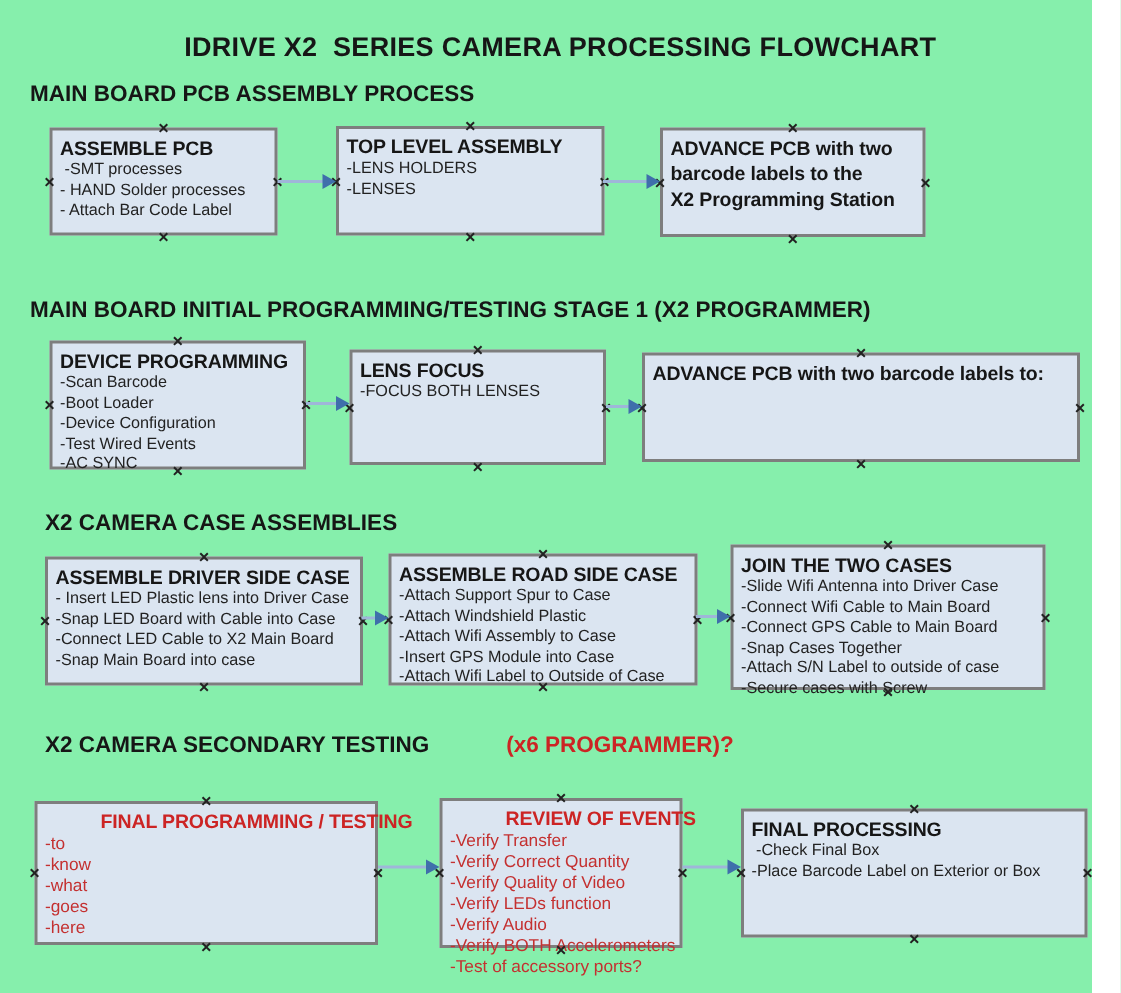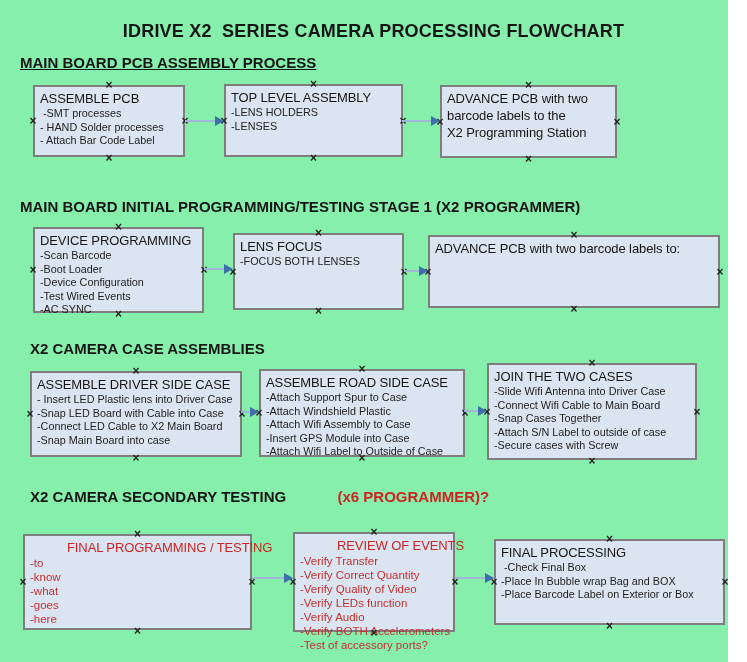--- a/index.html
+++ b/index.html
@@ -13,21 +13,21 @@
   .sec-heading{
     position:absolute;font-size:15px;font-weight:bold;color:#161616;white-space:pre;
   }
   .sec-heading .red-part{color:#cc2424;margin-left:43px;}
 
   .pbox{
     position:absolute;background:#dbe5f1;border:2px solid #7e7e7e;
     box-sizing:border-box;padding:3px 5px 2px 5px;
   }
   .box-title{
-    font-size:13px;font-weight:normal;color:#161616;line-height:17px;
+    font-size:13px;font-weight:bold;color:#161616;line-height:17px;
     letter-spacing:-0.1px;white-space:pre;
   }
   .box-title.wrap{white-space:pre-line;}
   .box-items .item{
     font-size:10.8px;line-height:13.5px;color:#222;white-space:pre;
   }
   .pbox.red .box-title{color:#cc2424;padding-left:37px;}
   .pbox.red .item{color:#c43030;font-size:11.5px;line-height:14px;}
 
   .handle{
@@ -46,21 +46,21 @@
     border-left:9px solid #3f6fab;border-top:5px solid transparent;border-bottom:5px solid transparent;
   }
 </style>
 </head>
 <body>
 
 <div id="canvas">
 
   <div class="main-title">IDRIVE X2  SERIES CAMERA PROCESSING FLOWCHART</div>
 
-  <div class="sec-heading" style="left:20px;top:54px;text-decoration:underline;">MAIN BOARD PCB ASSEMBLY PROCESS</div>
+  <div class="sec-heading" style="left:20px;top:54px;">MAIN BOARD PCB ASSEMBLY PROCESS</div>
 
   <div class="pbox" style="left:33px;top:85px;width:152px;height:72px;">
     <span class="handle n">×</span>
     <span class="handle s">×</span>
     <span class="handle w">×</span>
     <span class="handle e">×</span>
     <div class="box-title">ASSEMBLE PCB</div>
     <div class="box-items">
         <div class="item"> -SMT processes</div>
         <div class="item">- HAND Solder processes</div>
@@ -177,20 +177,21 @@
 
   <div class="pbox" style="left:487px;top:363px;width:210px;height:97px;">
     <span class="handle n">×</span>
     <span class="handle s">×</span>
     <span class="handle w">×</span>
     <span class="handle e">×</span>
     <div class="box-title">JOIN THE TWO CASES</div>
     <div class="box-items">
         <div class="item">-Slide Wifi Antenna into Driver Case</div>
         <div class="item">-Connect Wifi Cable to Main Board</div>
+        <div class="item">-Connect GPS Cable to Main Board</div>
         <div class="item">-Snap Cases Together</div>
         <div class="item">-Attach S/N Label to outside of case</div>
         <div class="item">-Secure cases with Screw</div>
       </div>
   </div>
 
   <div class="arrow" style="left:241px;top:406px;width:18px;">
       <div class="line"></div>
       <div class="head"></div>
     </div>
@@ -234,21 +235,20 @@
   </div>
 
   <div class="pbox" style="left:494px;top:539px;width:231px;height:86px;">
     <span class="handle n">×</span>
     <span class="handle s">×</span>
     <span class="handle w">×</span>
     <span class="handle e">×</span>
     <div class="box-title">FINAL PROCESSING</div>
     <div class="box-items">
         <div class="item"> -Check Final Box</div>
-        <div class="item">-Place In Bubble wrap Bag and BOX</div>
         <div class="item">-Place Barcode Label on Exterior or Box</div>
       </div>
   </div>
 
   <div class="arrow" style="left:252px;top:572px;width:41px;">
       <div class="line"></div>
       <div class="head"></div>
     </div>
   <div class="arrow" style="left:455px;top:572px;width:39px;">
       <div class="line"></div>

